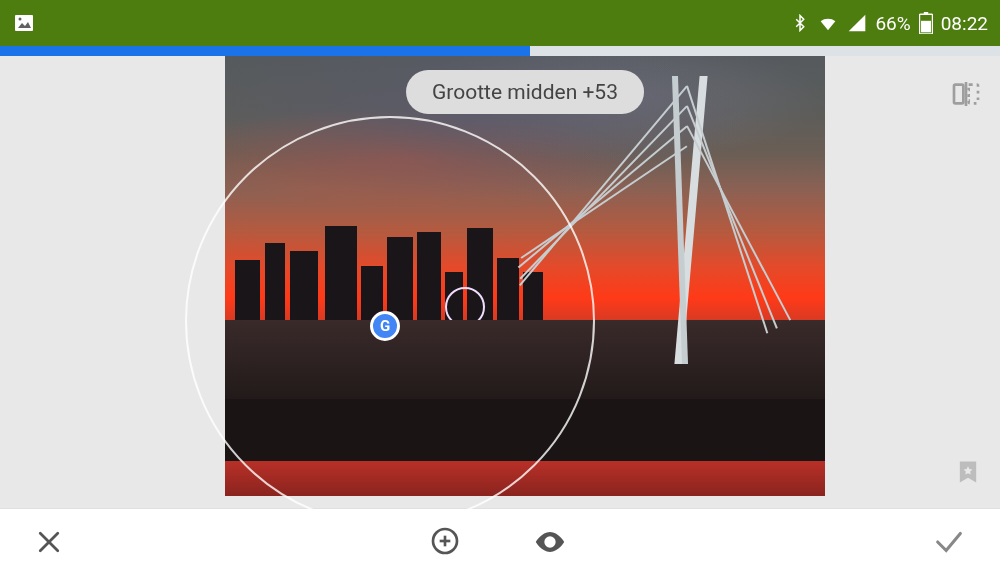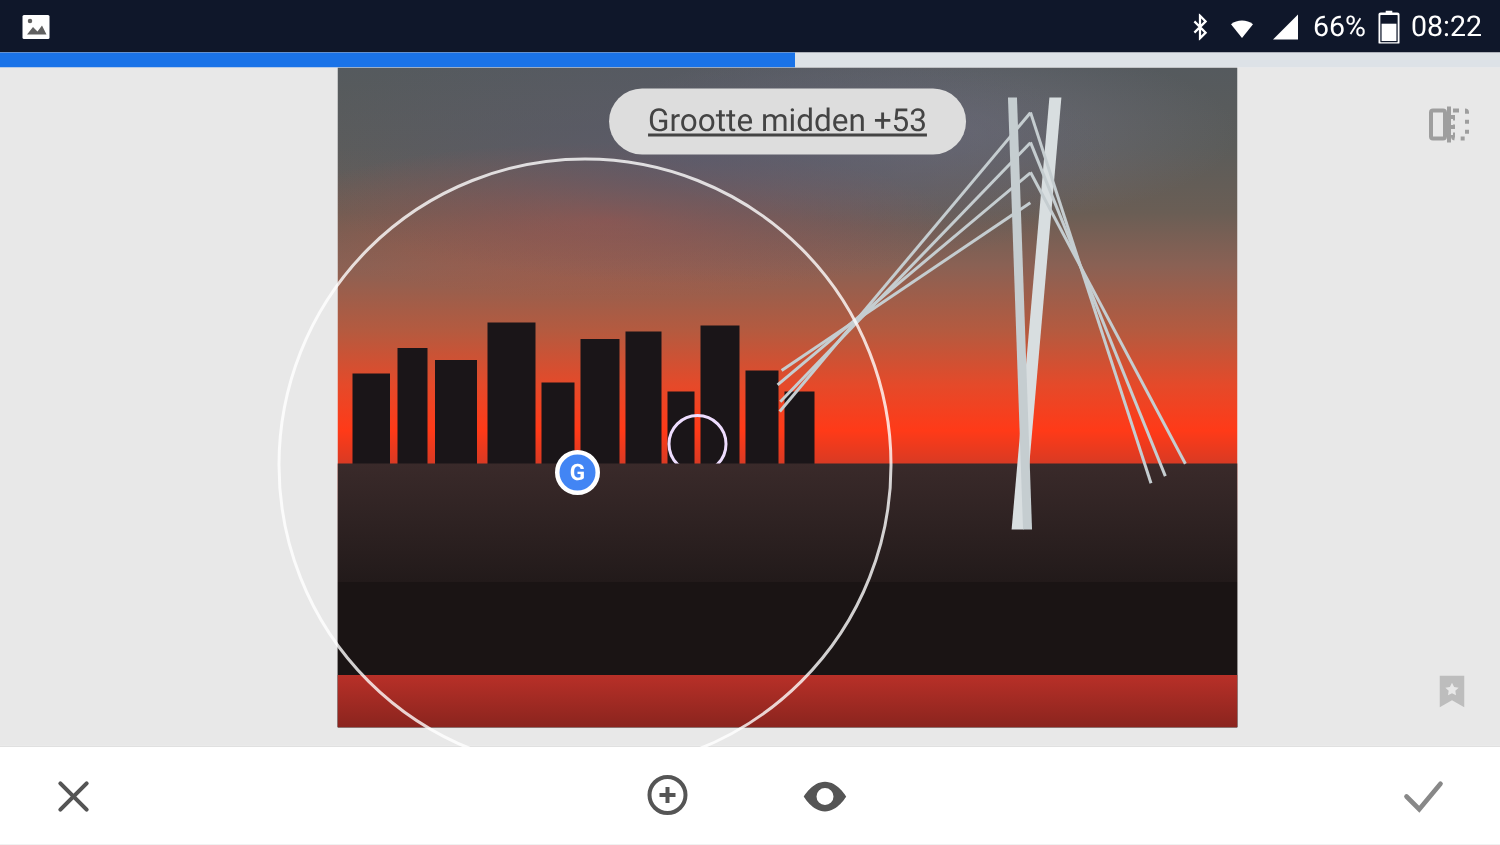--- a/index.html
+++ b/index.html
@@ -1,19 +1,19 @@
 <!DOCTYPE html>
 <html><head>
   <meta charset="utf-8">
   <style>
     * { margin: 0; padding: 0; box-sizing: border-box; }
     body { width: 1000px; height: 563px; overflow: hidden; font-family: Roboto, Arial, sans-serif; background: #f0f0f0; }
 
     
-    .statusbar { height: 35px; background: #0f172a; display: flex; align-items: center; padding: 0 12px; color: #fff; }
+    .statusbar { height: 46px; background: #4d7c0f; display: flex; align-items: center; padding: 0 12px; color: #fff; }
     .statusbar-left { display: flex; align-items: center; }
     .statusbar-right { margin-left: auto; display: flex; align-items: center; gap: 8px; font-size: 19px; }
     .icon-svg { display: inline-flex; align-items: center; justify-content: center; }
 
     
     .progress-track { height: 10px; background: #dde2e7; position: relative; }
     .progress-fill { height: 100%; background: #1a73e8; }
 
     
     .canvas-area { height: 452px; background: #e8e8e8; position: relative; }
@@ -38,21 +38,21 @@
     .wheel::before, .wheel::after { content: ""; position: absolute; }
 
     .bridge { position: absolute; right: 30px; top: 20px; bottom: 30%; width: 260px; }
     .pylon { position: absolute; right: 100px; top: 0; bottom: 0; width: 8px; background: #d8dee0; transform: skewX(-5deg); }
     .pylon2 { position: absolute; right: 112px; top: 0; bottom: 0; width: 6px; background: #c5cdd0; transform: skewX(2deg); }
     .cable { position: absolute; background: #c5cdd0; width: 1.5px; transform-origin: top; }
 
     .hud-circle { position: absolute; top: 60px; left: -40px; width: 410px; height: 410px; border: 2px solid rgba(255,255,255,0.8); border-radius: 50%; }
     .hud-dot { position: absolute; top: 255px; left: 145px; width: 30px; height: 30px; border-radius: 50%; background: #4285f4; border: 3px solid #fff; display: flex; align-items: center; justify-content: center; color: #fff; font-weight: 700; font-size: 15px; }
 
-    .tooltip { position: absolute; top: 14px; left: 50%; transform: translateX(-50%); background: #ddd; color: #444; padding: 10px 26px; border-radius: 26px; font-size: 21px; white-space: nowrap; text-decoration: underline; }
+    .tooltip { position: absolute; top: 14px; left: 50%; transform: translateX(-50%); background: #ddd; color: #444; padding: 10px 26px; border-radius: 26px; font-size: 21px; white-space: nowrap; }
 
     .top-right-icon { position: absolute; top: 22px; right: 18px; color: #9e9e9e; }
     .bottom-right-icon { position: absolute; bottom: 18px; right: 18px; color: #bdbdbd; }
 
     
     .toolbar { height: 66px; background: #fff; display: flex; align-items: center; padding: 0 28px; border-top: 1px solid #e0e0e0; }
     .tb-left, .tb-right { flex: 0 0 auto; }
     .tb-center { flex: 1; display: flex; justify-content: center; gap: 60px; }
     .tb-btn { color: #555; cursor: pointer; display: inline-flex; padding: 6px; }
   </style>

